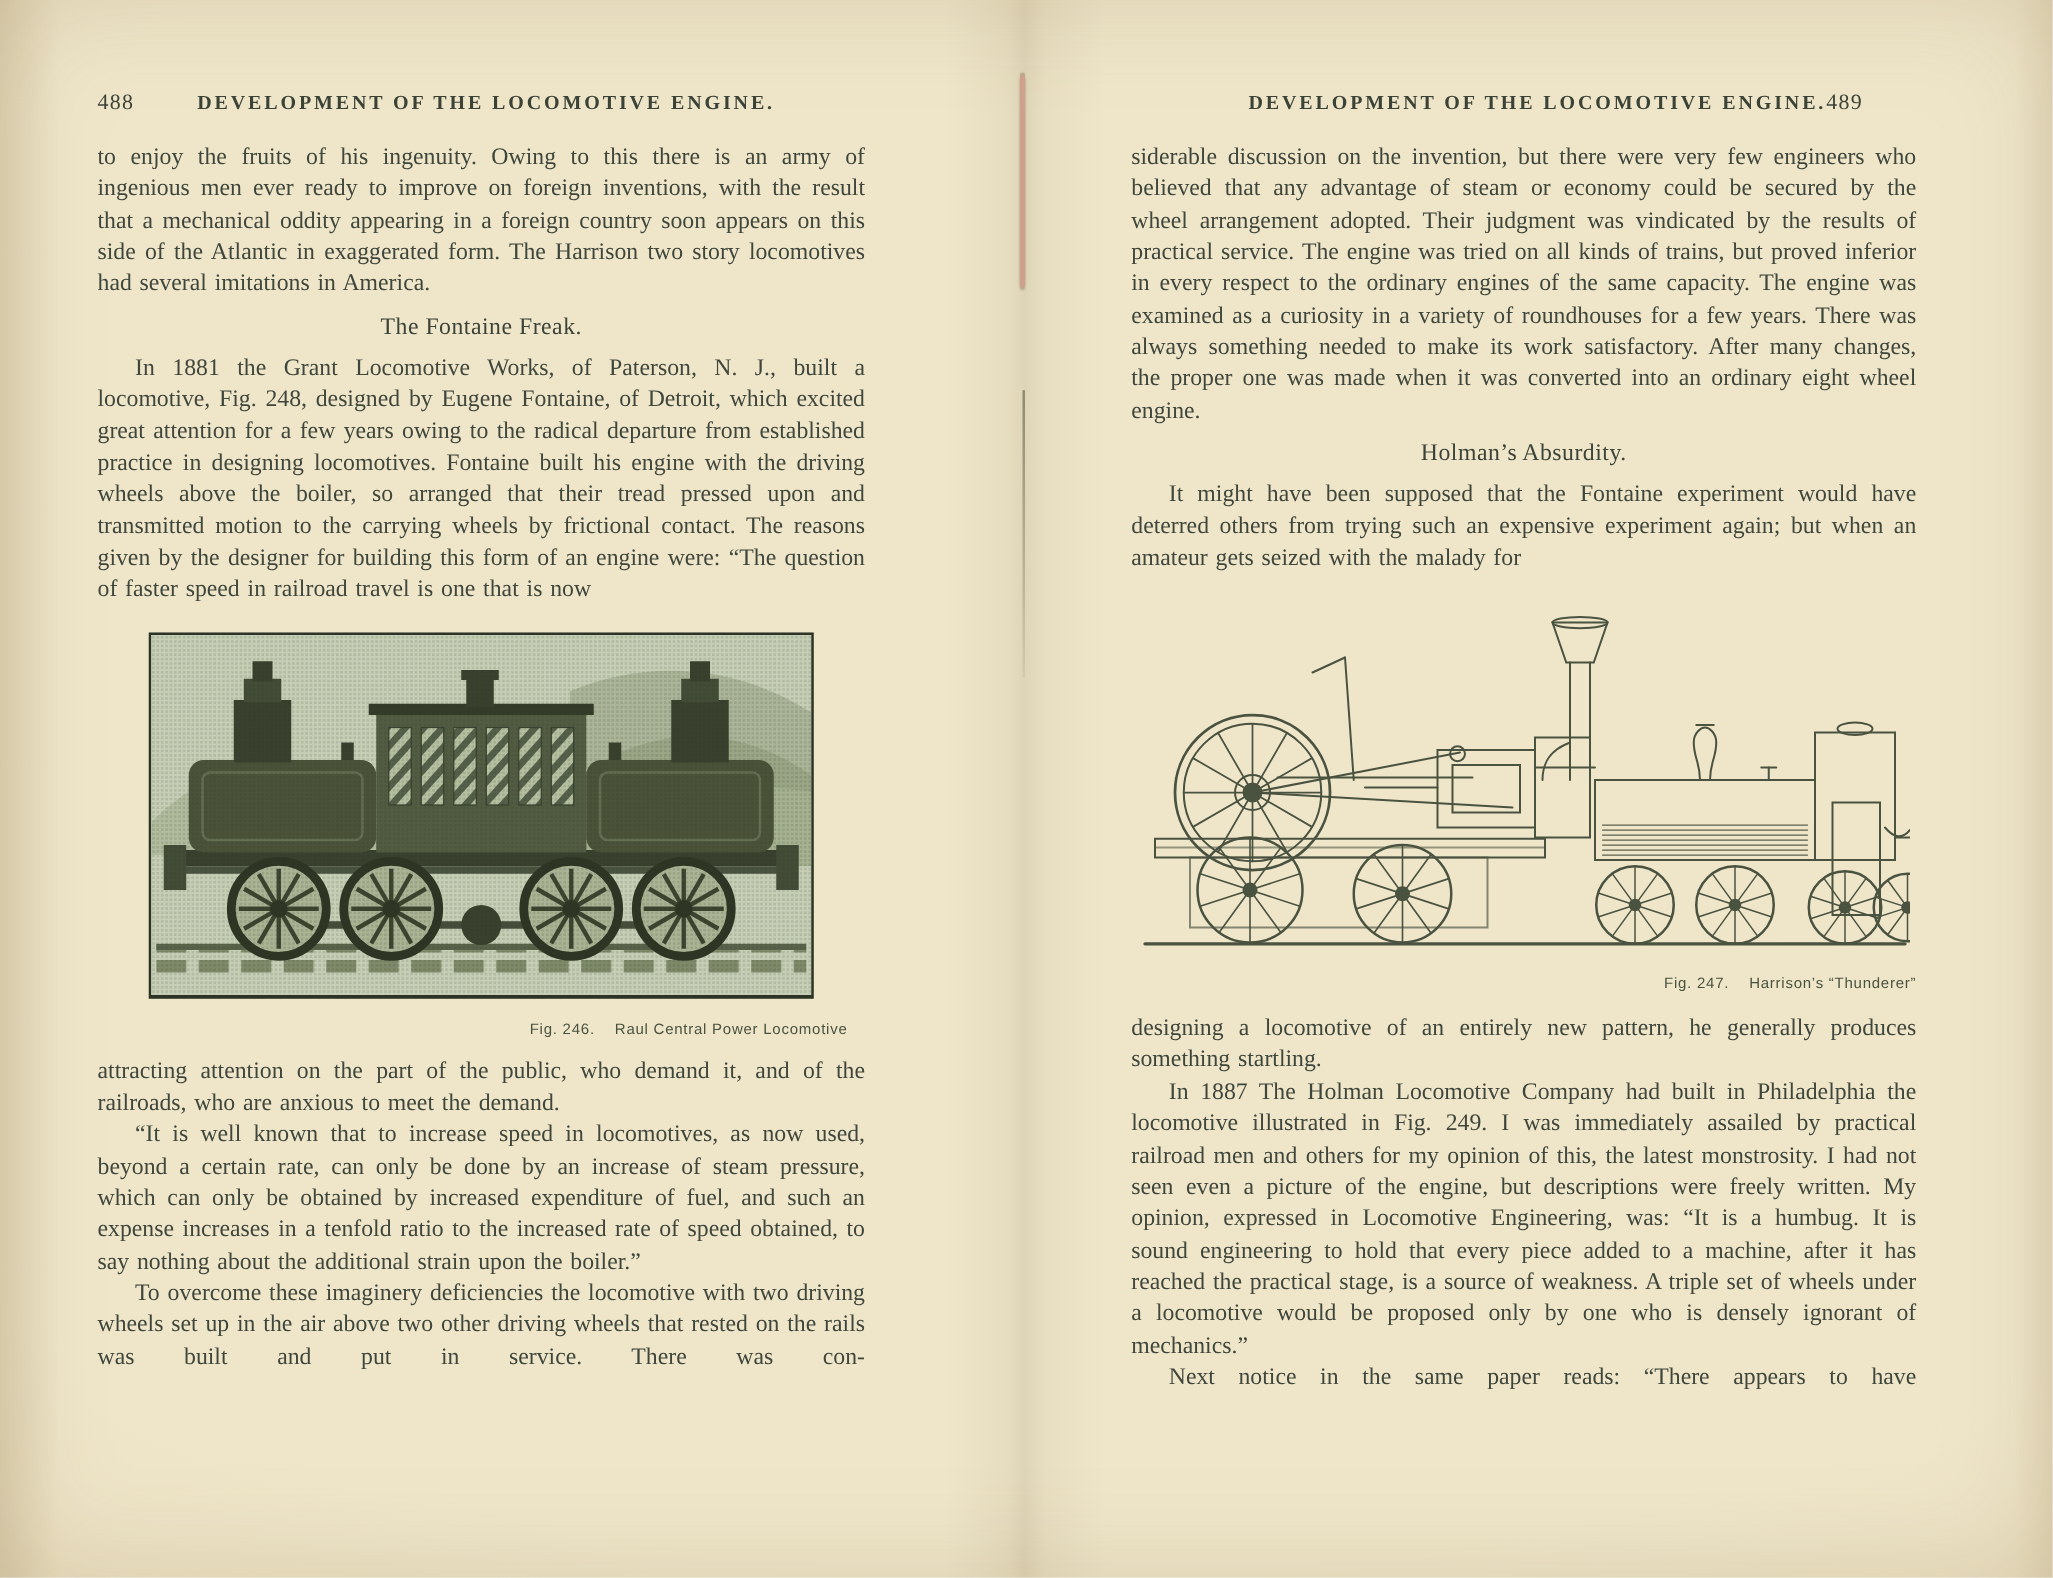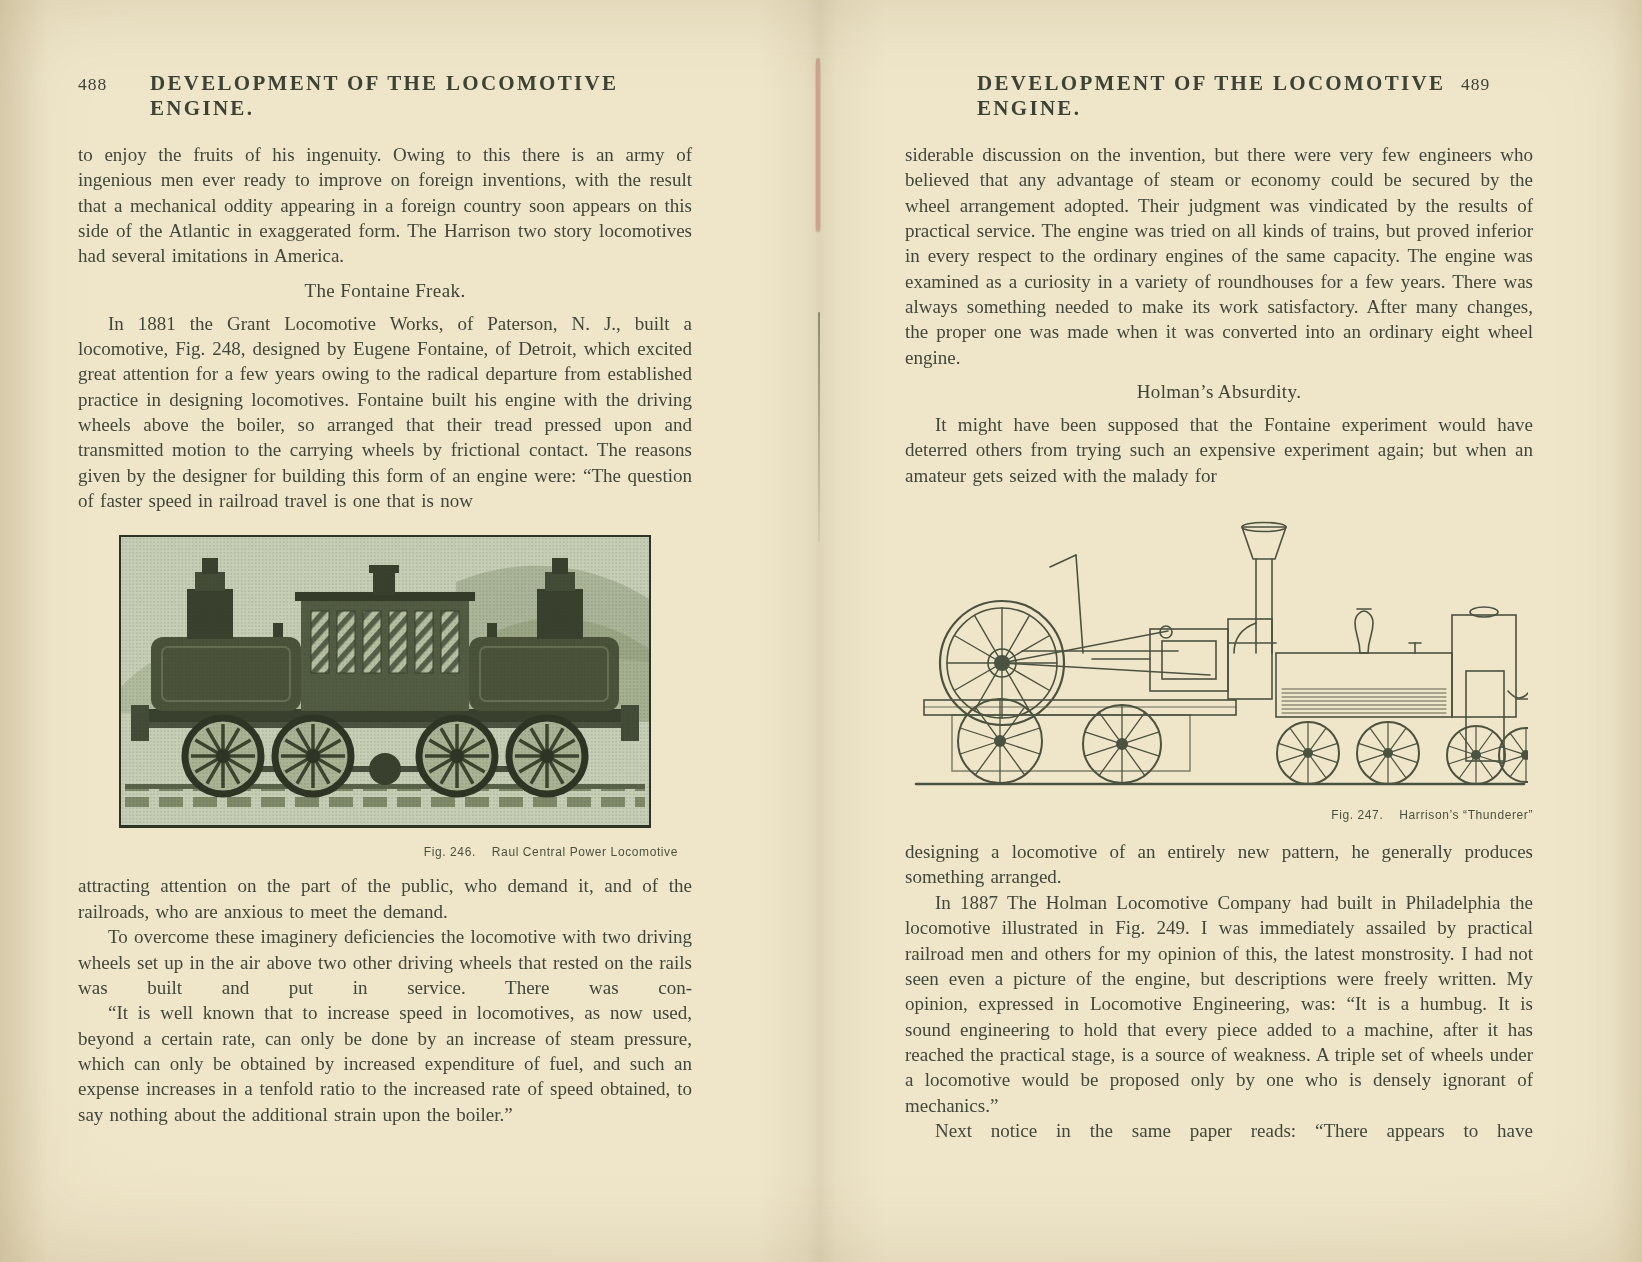--- a/index.html
+++ b/index.html
@@ -24,21 +24,21 @@
   .thread-dark{left:818px;top:312px;width:2px;height:230px;
     background:linear-gradient(rgba(75,78,55,.55), rgba(75,78,55,.08));}
 
   .page{position:absolute;top:71px;color:#3f463b;}
   .page-left{left:78px;width:614px;}
   .page-right{left:905px;width:628px;}
 
   .running-head{display:flex;align-items:baseline;margin-bottom:21px;}
   .folio{width:72px;font-size:17.5px;letter-spacing:1px;color:#3c4337;}
   .folio.right{text-align:left;}
-  .rh-title{flex:1;text-align:left;font-size:21px;letter-spacing:2.3px;
+  .rh-title{flex:1;text-align:right;font-size:16px;letter-spacing:2.3px;
     color:#3b4236;font-weight:700;}
 
   p.body-par{margin:0;font-size:19px;line-height:25.35px;text-align:justify;
     word-spacing:1.5px;color:#3f463b;}
   p.indent{text-indent:30px;}
   p.fill-last{text-align-last:justify;}
   .sec-head{margin:11px 0 9px;text-align:center;font-size:19px;font-weight:400;
     letter-spacing:.4px;color:#3c4338;}
 
   .photo-frame{position:relative;width:528px;height:288px;margin:22px auto 0;
@@ -181,22 +181,22 @@
             <circle r="7" fill="#2e3524" stroke="none"></circle>
           </g>
         </svg>
       </div>
       <figcaption class="fig-caption">
         <span class="cap-label">Fig. 246.</span><span>Raul Central Power Locomotive</span>
       </figcaption>
     </figure>
 
     <p class="body-par">attracting attention on the part of the public, who demand it, and of the railroads, who are anxious to meet the demand.</p>
+    <p class="body-par indent">“It is well known that to increase speed in locomotives, as now used, beyond a certain rate, can only be done by an increase of steam pressure, which can only be obtained by increased expenditure of fuel, and such an expense increases in a tenfold ratio to the increased rate of speed obtained, to say nothing about the additional strain upon the boiler.”</p>
     <p class="body-par indent fill-last">To overcome these imaginery deficiencies the locomotive with two driving wheels set up in the air above two other driving wheels that rested on the rails was built and put in service. There was con-</p>
-    <p class="body-par indent">“It is well known that to increase speed in locomotives, as now used, beyond a certain rate, can only be done by an increase of steam pressure, which can only be obtained by increased expenditure of fuel, and such an expense increases in a tenfold ratio to the increased rate of speed obtained, to say nothing about the additional strain upon the boiler.”</p>
   </section>
 
   <section class="page page-right">
     <header class="running-head">
       <span class="folio"></span>
       <span class="rh-title">DEVELOPMENT OF THE LOCOMOTIVE ENGINE.</span>
       <span class="folio right">489</span>
     </header>
 
     <p class="body-par">siderable discussion on the invention, but there were very few engineers who believed that any advantage of steam or economy could be secured by the wheel arrangement adopted. Their judgment was vindicated by the results of practical service. The engine was tried on all kinds of trains, but proved inferior in every respect to the ordinary engines of the same capacity. The engine was examined as a curiosity in a variety of roundhouses for a few years. There was always something needed to make its work satisfactory. After many changes, the proper one was made when it was converted into an ordinary eight wheel engine.</p>
@@ -340,17 +340,17 @@
               <circle r="5" fill="#4a5240" stroke="none"></circle>
             </g>
           </g>
         </svg>
       </div>
       <figcaption class="fig-caption">
         <span class="cap-label">Fig. 247.</span><span>Harrison’s “Thunderer”</span>
       </figcaption>
     </figure>
 
-    <p class="body-par">designing a locomotive of an entirely new pattern, he generally produces something arranged.</p>
+    <p class="body-par">designing a locomotive of an entirely new pattern, he generally produces something startling.</p>
     <p class="body-par indent">In 1887 The Holman Locomotive Company had built in Philadelphia the locomotive illustrated in Fig. 249. I was immediately assailed by practical railroad men and others for my opinion of this, the latest monstrosity. I had not seen even a picture of the engine, but descriptions were freely written. My opinion, expressed in Locomotive Engineering, was: “It is a humbug. It is sound engineering to hold that every piece added to a machine, after it has reached the practical stage, is a source of weakness. A triple set of wheels under a locomotive would be proposed only by one who is densely ignorant of mechanics.”</p>
     <p class="body-par indent fill-last">Next notice in the same paper reads: “There appears to have</p>
   </section>
 </div>
 
 </body></html>

